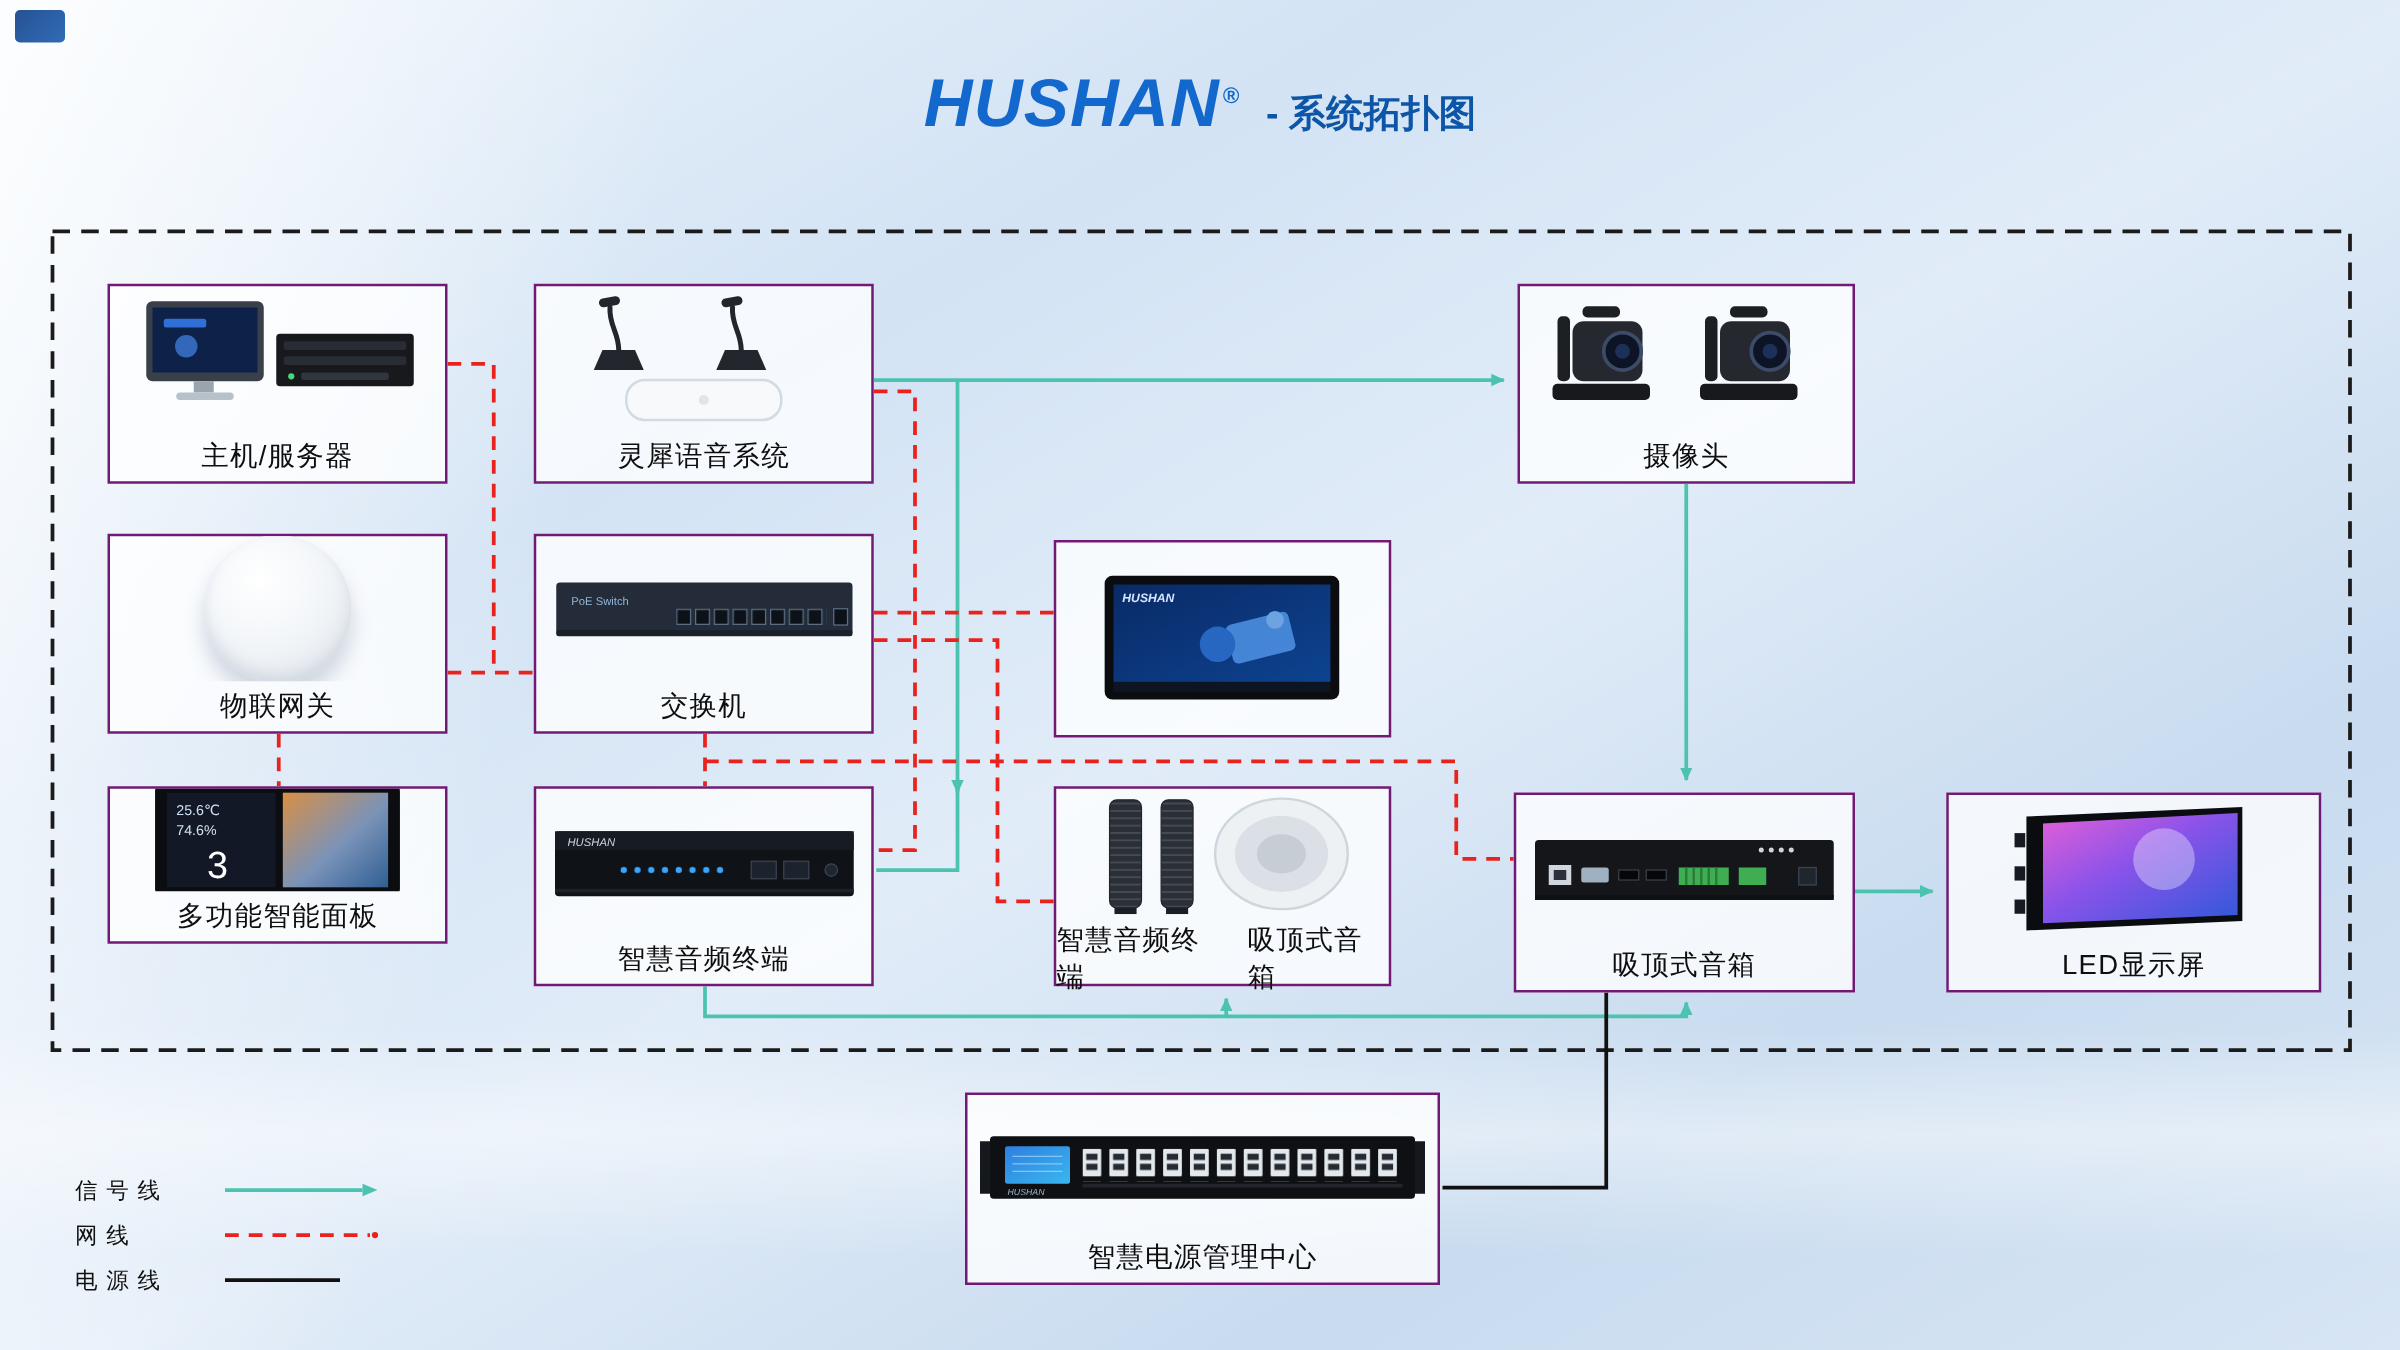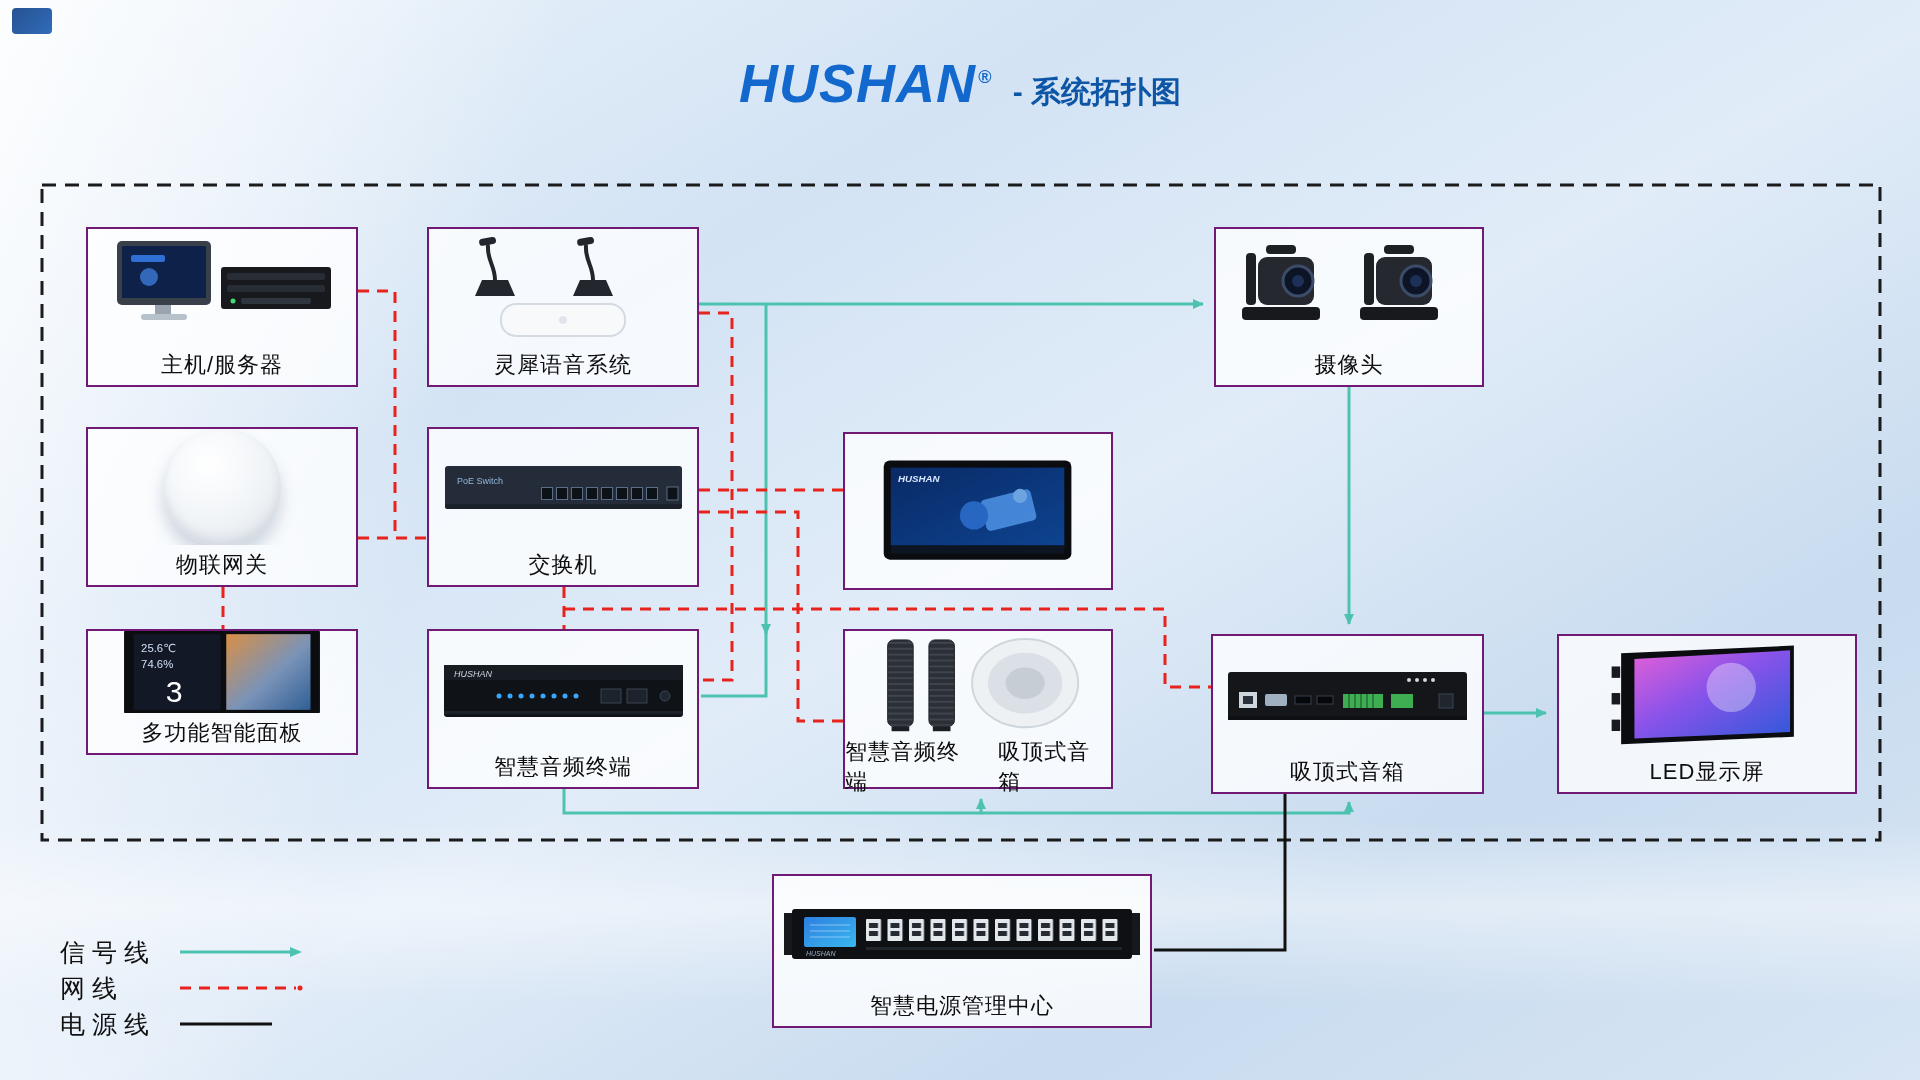--- a/index.html
+++ b/index.html
@@ -23,21 +23,21 @@
   .node{position:absolute;border:2px solid #701a75;background:rgba(255,255,255,.78);
     display:flex;flex-direction:column;align-items:stretch}
   .device{flex:1;display:flex;align-items:center;justify-content:center;overflow:hidden}
   .nlabel{height:40px;display:flex;align-items:center;justify-content:center;gap:18px;
     font-size:22px;color:#0e0e0e;font-weight:500;letter-spacing:1px}
   .puck{width:118px;height:118px;border-radius:50%;
     background:radial-gradient(circle at 38% 30%,#ffffff 0%,#f3f6f9 45%,#dde3e9 100%);
     box-shadow:0 12px 16px rgba(96,118,146,.28), inset 0 -6px 10px rgba(150,165,185,.25)}
   .legend{position:absolute;left:60px;top:934px}
   .lrow{display:flex;align-items:center;height:36px}
-  .llabel{width:118px;font-size:25px;color:#101010;letter-spacing:7px;font-weight:500}
+  .llabel{width:118px;font-size:18px;color:#101010;letter-spacing:7px;font-weight:500}
   svg text{font-family:"Liberation Sans","DejaVu Sans",sans-serif}
 </style>
 </head>
 <body>
 
 <div class="canvas">
 
   <div class="corner-mark"></div>
 
   <div class="title">

